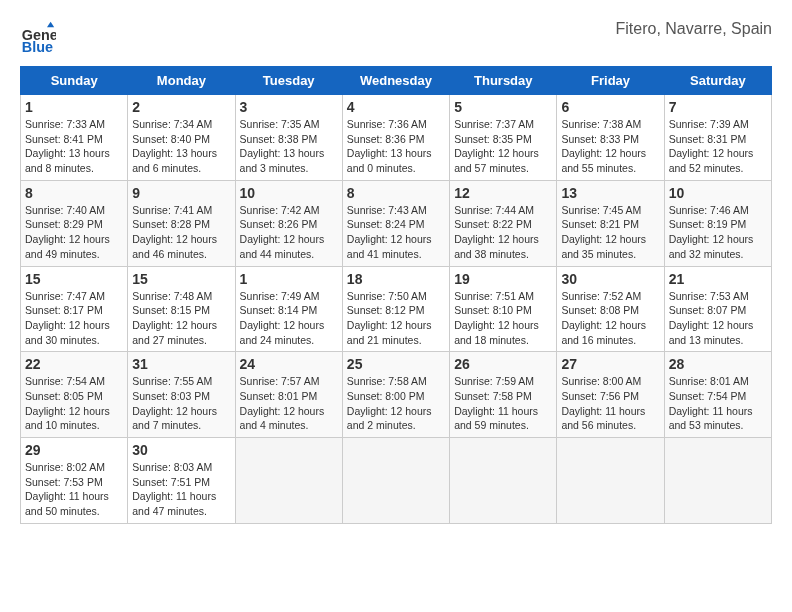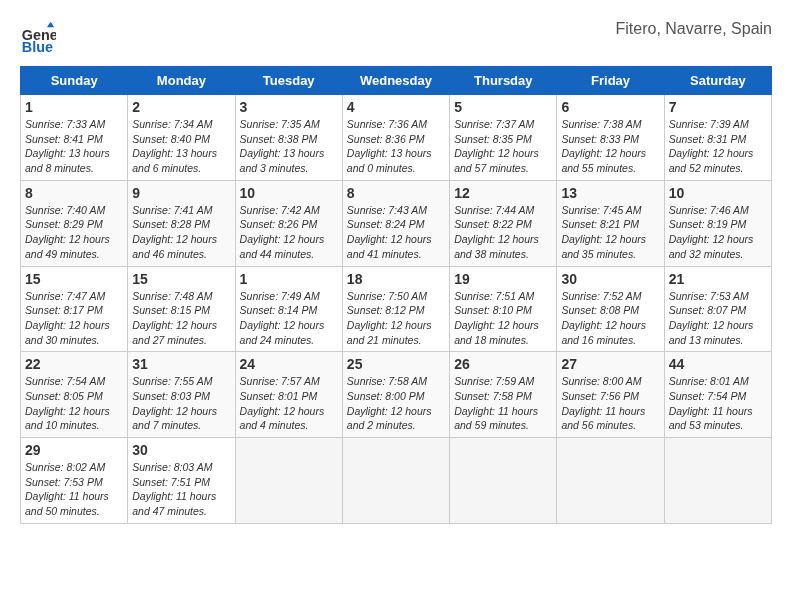--- a/index.html
+++ b/index.html
@@ -62,21 +62,20 @@
       font-size: 14px;
       font-weight: bold;
       color: #333;
       display: block;
       margin-bottom: 2px;
     }
     .cell-text {
       font-size: 10.5px;
       color: #333;
       line-height: 1.4;
-      font-style: italic;
     }
     tr:nth-child(even) td {
       background: #f9f9f9;
     }
     .empty {
       background: #f5f5f5 !important;
     }
   </style>
 </head>
 <body>
@@ -220,21 +219,21 @@
       </td>
       <td>
         <span class="day-num">26</span>
         <span class="cell-text">Sunrise: 7:59 AM<br>Sunset: 7:58 PM<br>Daylight: 11 hours and 59 minutes.</span>
       </td>
       <td>
         <span class="day-num">27</span>
         <span class="cell-text">Sunrise: 8:00 AM<br>Sunset: 7:56 PM<br>Daylight: 11 hours and 56 minutes.</span>
       </td>
       <td>
-        <span class="day-num">44</span>
+        <span class="day-num">28</span>
         <span class="cell-text">Sunrise: 8:01 AM<br>Sunset: 7:54 PM<br>Daylight: 11 hours and 53 minutes.</span>
       </td>
     </tr>
 
     <tr>
       <td>
         <span class="day-num">29</span>
         <span class="cell-text">Sunrise: 8:02 AM<br>Sunset: 7:53 PM<br>Daylight: 11 hours and 50 minutes.</span>
       </td>
       <td>

